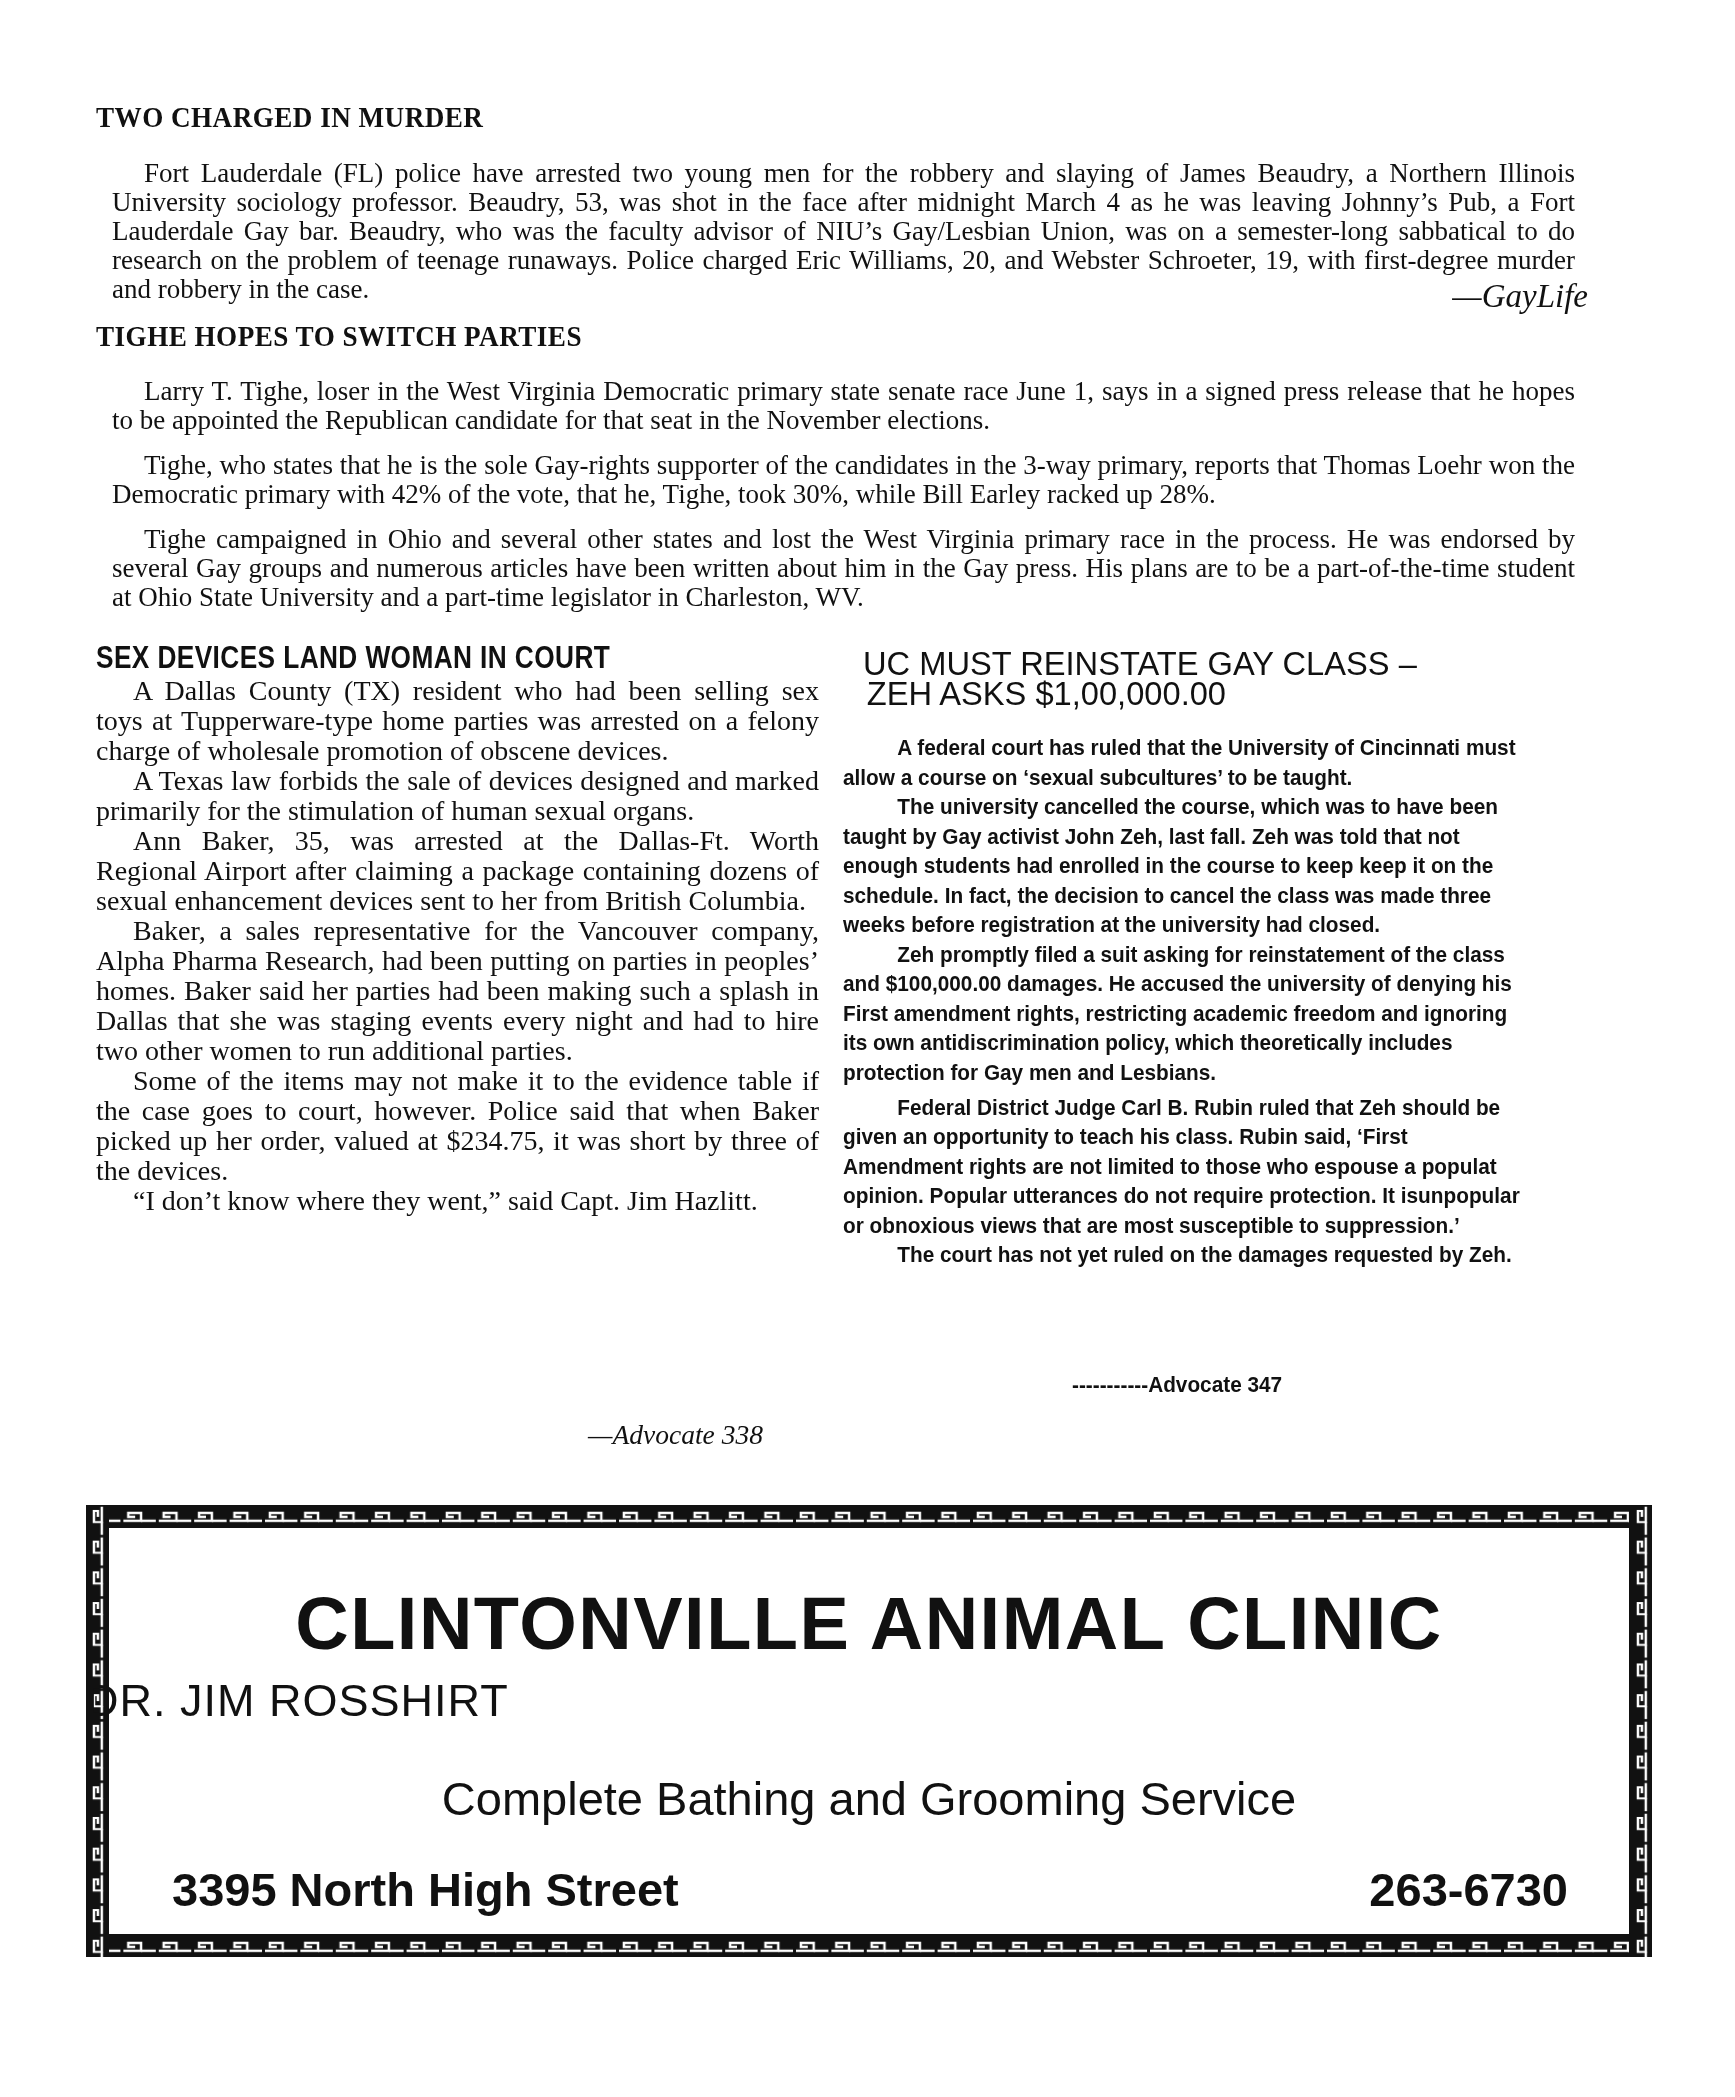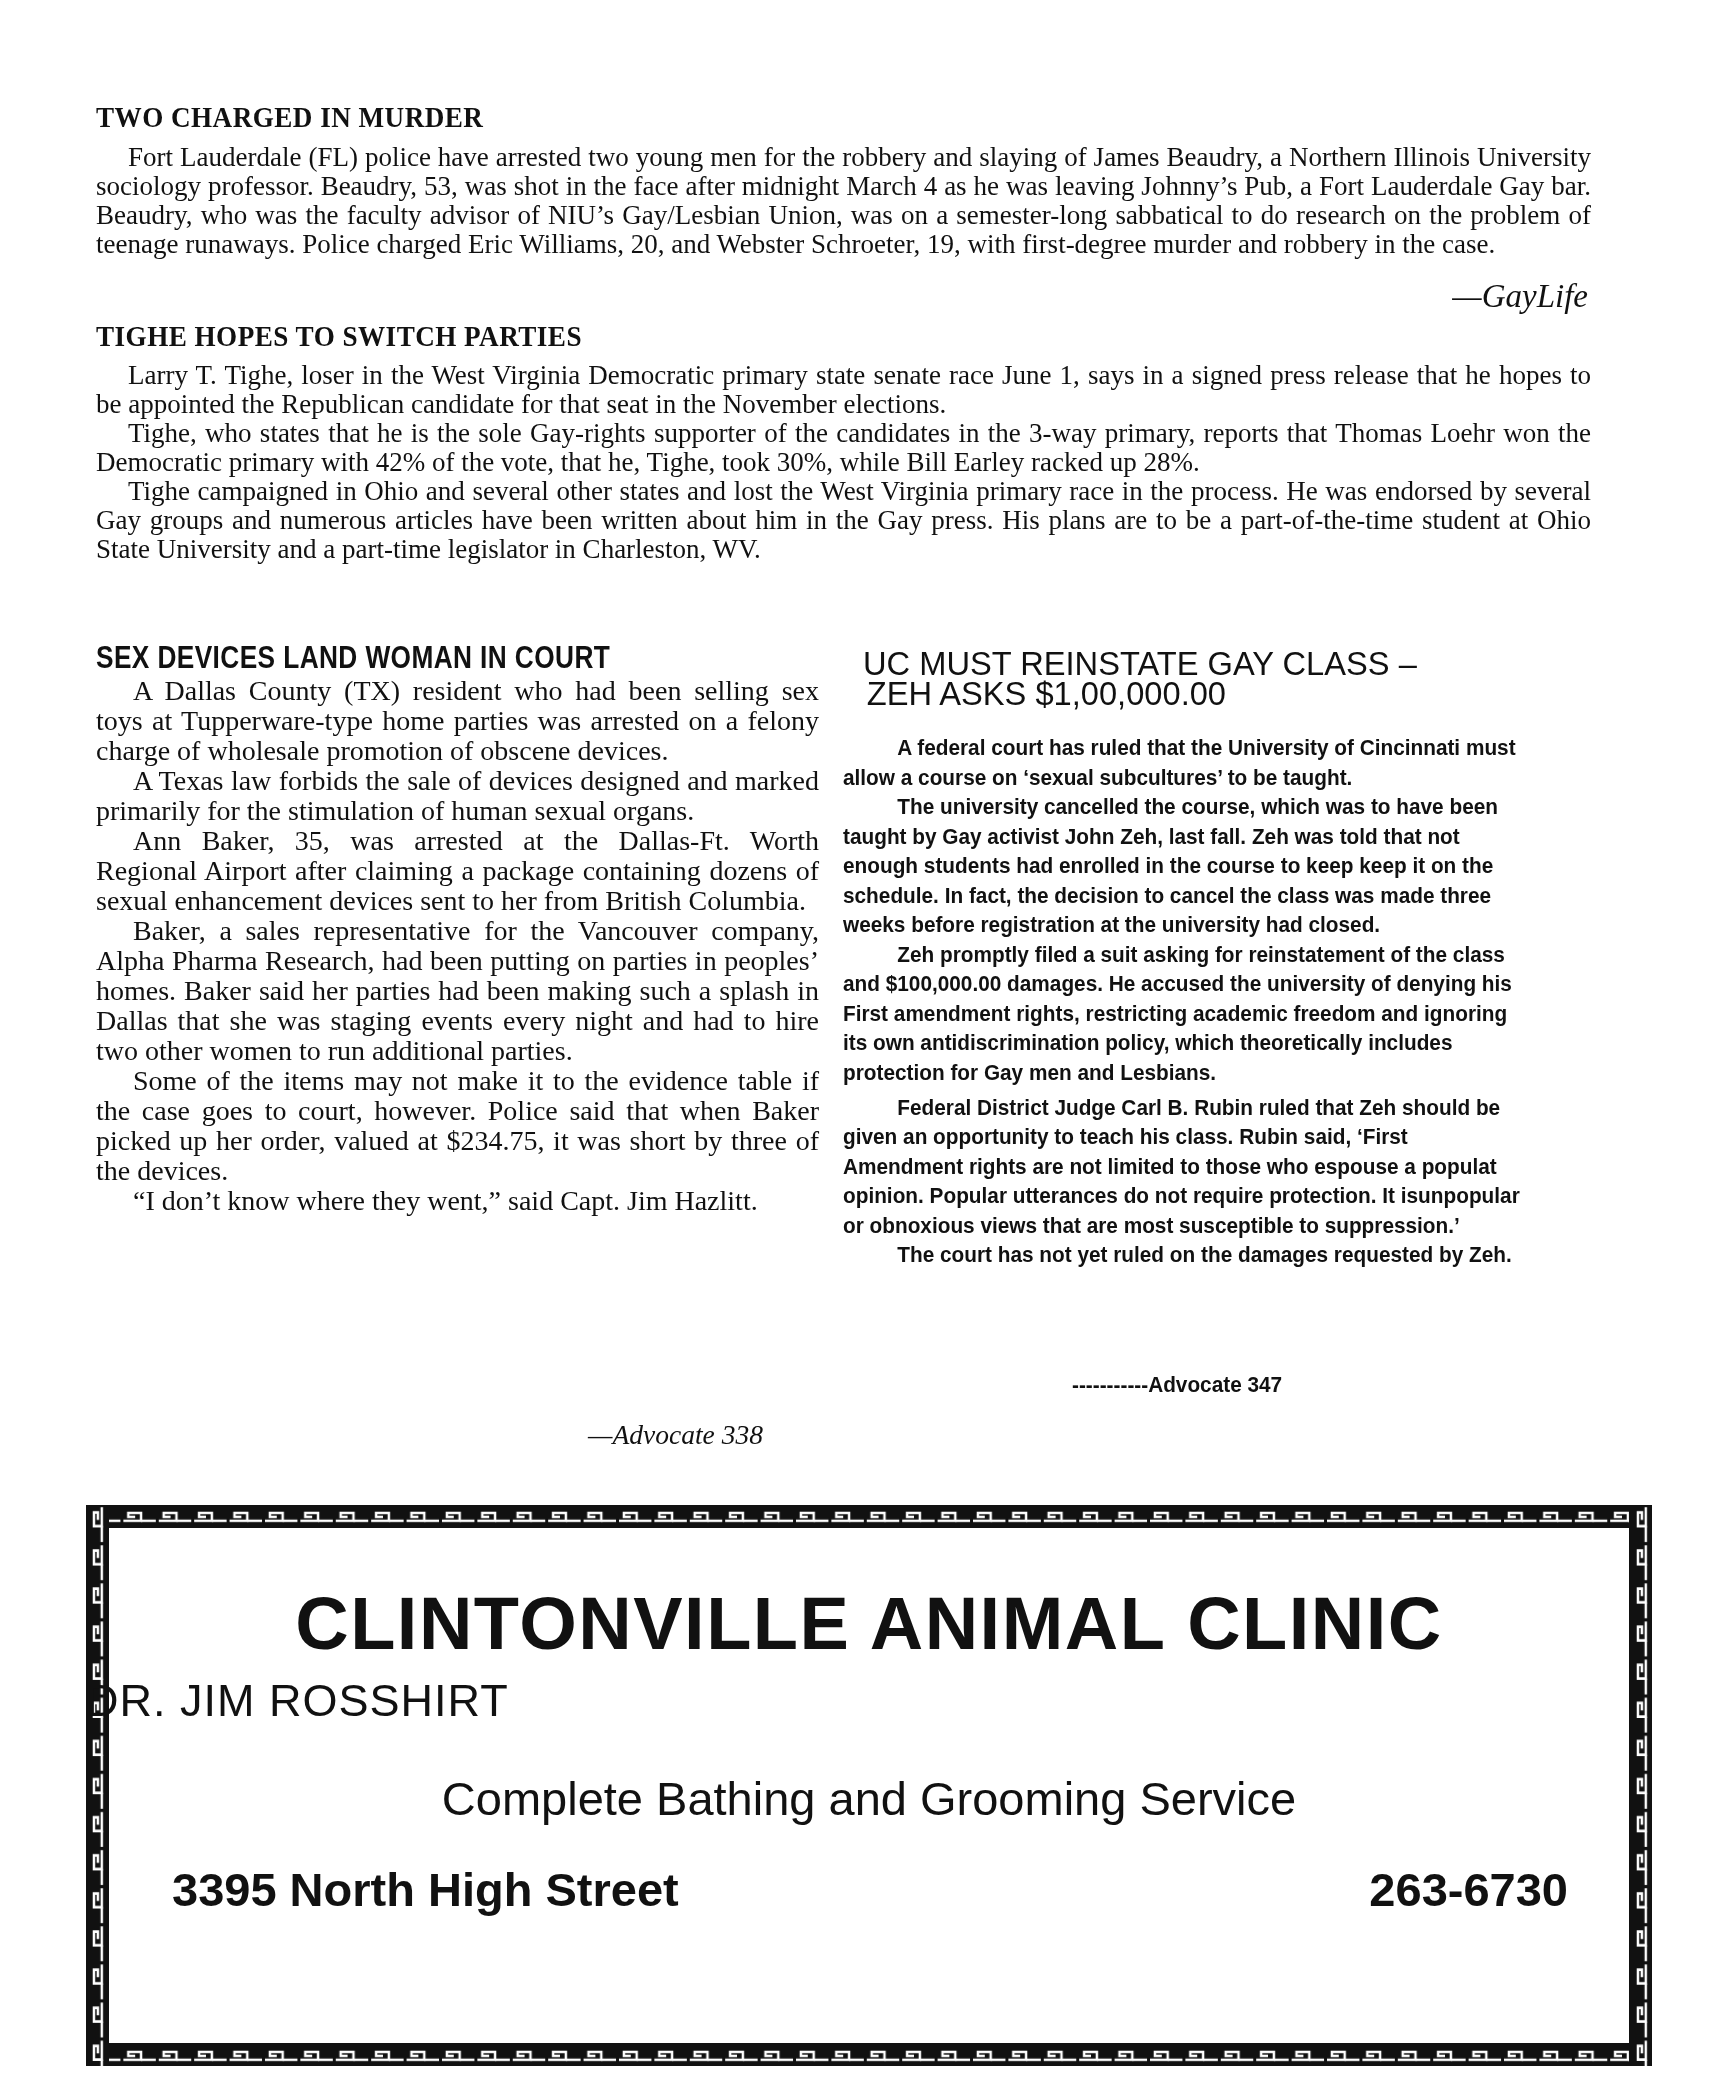--- a/index.html
+++ b/index.html
@@ -3,35 +3,35 @@
 <meta charset="utf-8">
 <style>
   html, body { margin:0; padding:0; background:#ffffff; }
   body { width:1736px; height:2097px; position:relative; overflow:hidden; color:#111; }
   .abs { position:absolute; }
   .sans { font-family:"Liberation Sans","DejaVu Sans",sans-serif; }
 
   
   .h-top { font-family:"Liberation Serif",serif; font-weight:bold; font-size:29.5px; letter-spacing:0.5px; transform:scaleX(0.92); transform-origin:left top; white-space:nowrap; }
   .full-body { font-family:"Liberation Serif",serif; font-size:27px; line-height:29px; text-align:justify; width:1495px; }
-  .full-body p { margin:0; text-indent:32px; }
+  .full-body p { margin:16px; text-indent:32px; }
   .credit-it { font-family:"Liberation Serif",serif; font-style:italic; font-size:33px; }
 
   
   .h-left { font-family:"Liberation Sans",sans-serif; font-weight:bold; font-size:32px; letter-spacing:0.5px; transform:scaleX(0.82); transform-origin:left top; white-space:nowrap; }
   .col-left { font-family:"Liberation Serif",serif; font-size:28px; line-height:30px; text-align:justify; width:723px; }
   .col-left p { margin:0; text-indent:37px; }
 
   
   .h-right { font-family:"Liberation Sans",sans-serif; font-size:34px; line-height:29.5px; white-space:nowrap; transform:scaleX(0.96); transform-origin:left top; }
   .col-right { font-family:"Liberation Sans",sans-serif; font-size:22.6px; line-height:29.5px; width:738px; transform:scaleX(0.92); transform-origin:left top; font-weight:bold; }
   .col-right p { margin:0 0 0 0; text-indent:59px; }
 
   
-  .ad { left:86px; top:1505px; width:1566px; height:561px; box-sizing:border-box; }
+  .ad { left:86px; top:1505px; width:1566px; height:452px; box-sizing:border-box; }
   .border-top, .border-bottom { position:absolute; left:0; right:0; height:22.6px; background:#111; overflow:hidden; }
   .border-top { top:0; }
   .border-bottom { bottom:0; }
   .border-left, .border-right { position:absolute; top:0; bottom:0; width:22.6px; background:#111; overflow:hidden; }
   .border-left { left:0; }
   .border-right { right:0; }
   .meander-h { position:absolute; left:0; right:0; top:4.4px; height:13.8px; }
   .meander-v { position:absolute; top:0; bottom:0; left:4.4px; width:13.8px; }
   .ad-title { font-family:"Liberation Sans",sans-serif; font-weight:bold; font-size:74px; letter-spacing:1.5px; text-align:center; white-space:nowrap; }
   .ad-sub { font-family:"Liberation Sans",sans-serif; font-weight:normal; font-size:45px; letter-spacing:1px; white-space:nowrap; }

